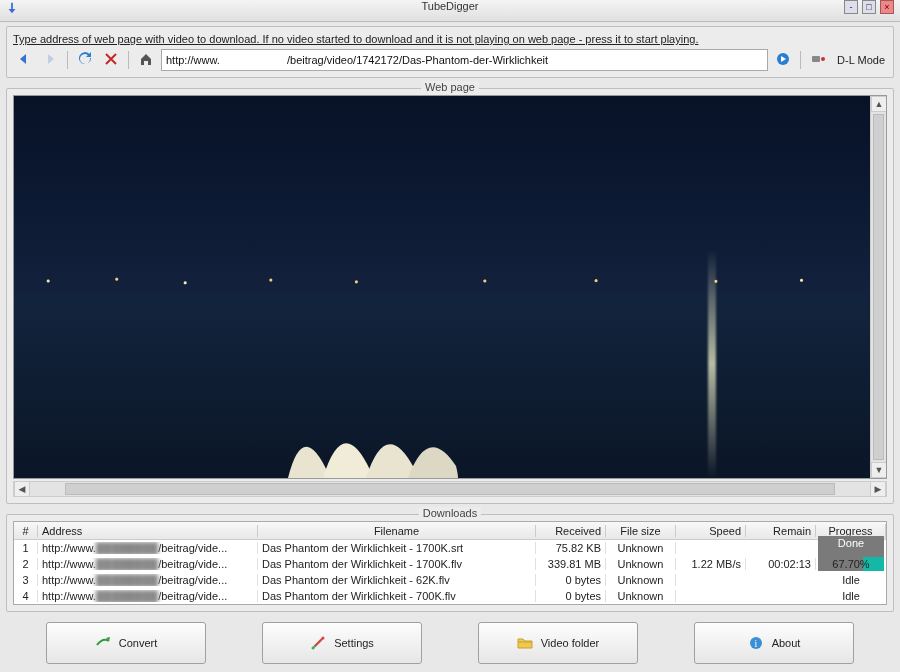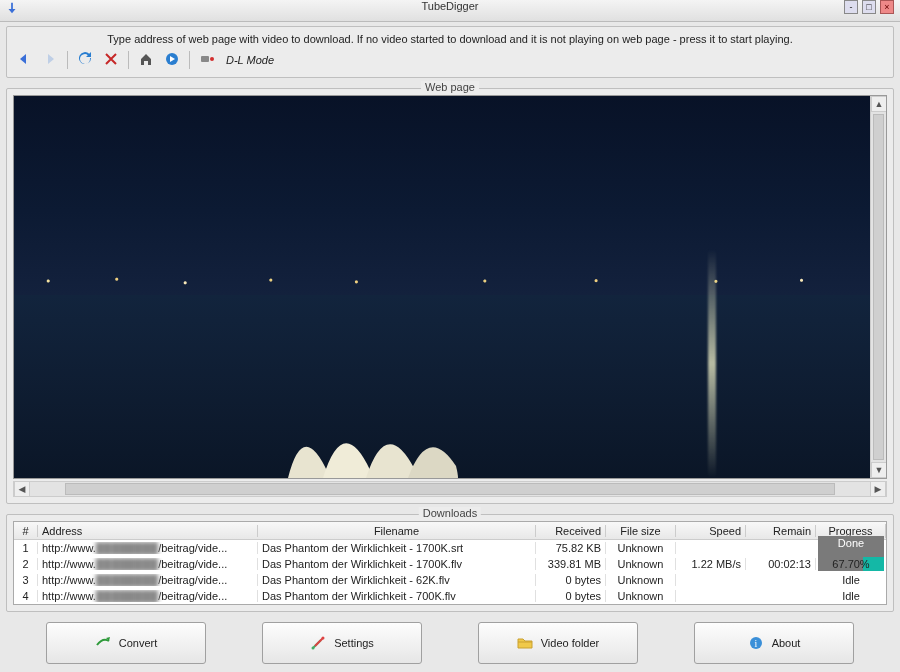--- a/index.html
+++ b/index.html
@@ -59,24 +59,24 @@
     position: absolute;
     top: -8px;
     left: 50%;
     transform: translateX(-50%);
     background: #ececec;
     padding: 0 4px;
     font-size: 11px;
     color: #444;
   }
   .hint {
-    text-align: center;
     font-size: 11px;
     color: #222;
     margin-bottom: 4px;
+    text-decoration: underline;
   }
   .toolbar-row {
     display: flex; align-items: center; gap: 4px;
   }
   .tb-btn {
     width: 22px; height: 22px;
     display: flex; align-items: center; justify-content: center;
     border: 1px solid transparent;
     border-radius: 2px;
     cursor: pointer;
@@ -84,21 +84,21 @@
   .tb-sep { width: 1px; background: #bbb; height: 18px; margin: 0 2px; }
   .url-input {
     flex: 1 1 auto;
     height: 22px;
     border: 1px solid #aaa;
     background: #fff;
     padding: 0 4px;
     font-size: 11px;
     color: #111;
   }
-  .mode-label { font-size: 11px; padding: 0 2px; margin-left: 2px; font-style: italic; }
+  .mode-label { font-size: 11px; padding: 0 2px; margin-left: 2px; }
   
   .web-group { flex: 1 1 auto; margin-top: 6px; display: flex; flex-direction: column; }
   .web-content {
     flex: 1 1 auto;
     background: #000;
     border: 1px solid #999;
     position: relative;
     overflow: hidden;
     margin-bottom: 2px;
     display: flex;
@@ -253,20 +253,21 @@
         </span>
       </div>
       <div class="tb-sep"></div>
       <div class="tb-btn">
         <span>
           <svg width="14" height="14" viewBox="0 0 14 14">
               <path d="M2 7 L7 2 L12 7 L12 13 L9 13 L9 9 L5 9 L5 13 L2 13 Z" fill="#555"></path>
             </svg>
         </span>
       </div>
+      <input class="url-input" value="http://www.                      /beitrag/video/1742172/Das-Phantom-der-Wirklichkeit" style="">
       <div class="tb-btn">
         <span>
           <svg width="14" height="14" viewBox="0 0 14 14">
               <circle cx="7" cy="7" r="6" fill="#2a7ed0"></circle>
               <path d="M5 4 L10 7 L5 10 Z" fill="#fff"></path>
             </svg>
         </span>
       </div>
       <div class="tb-sep"></div>
       <div class="tb-btn">

